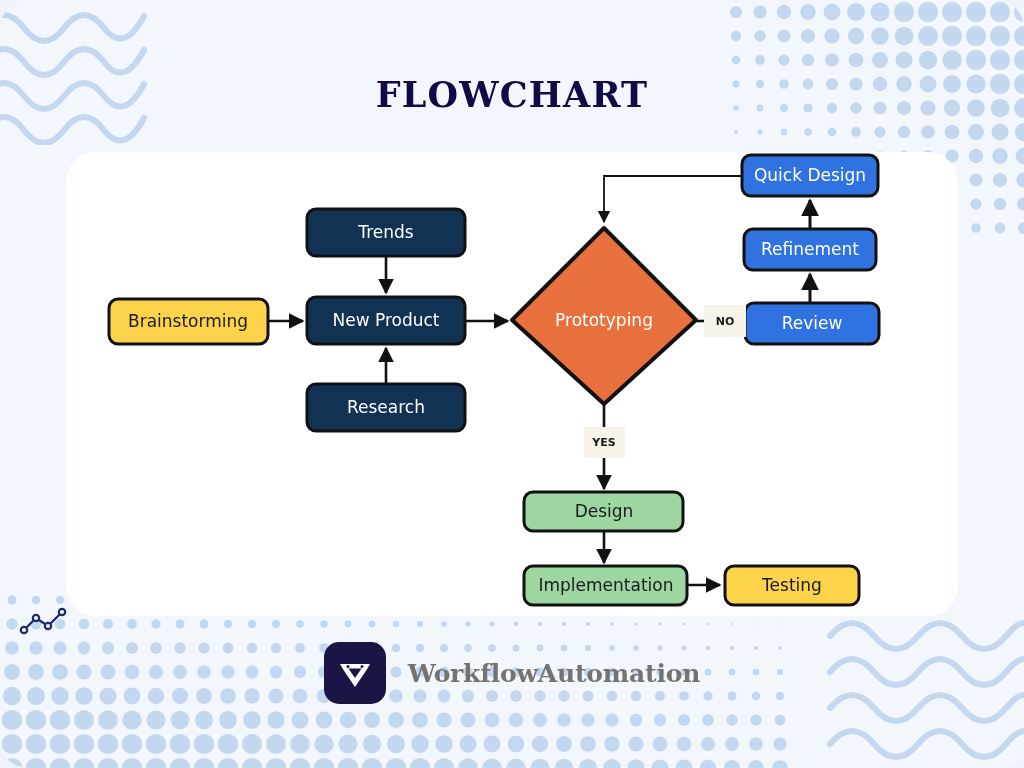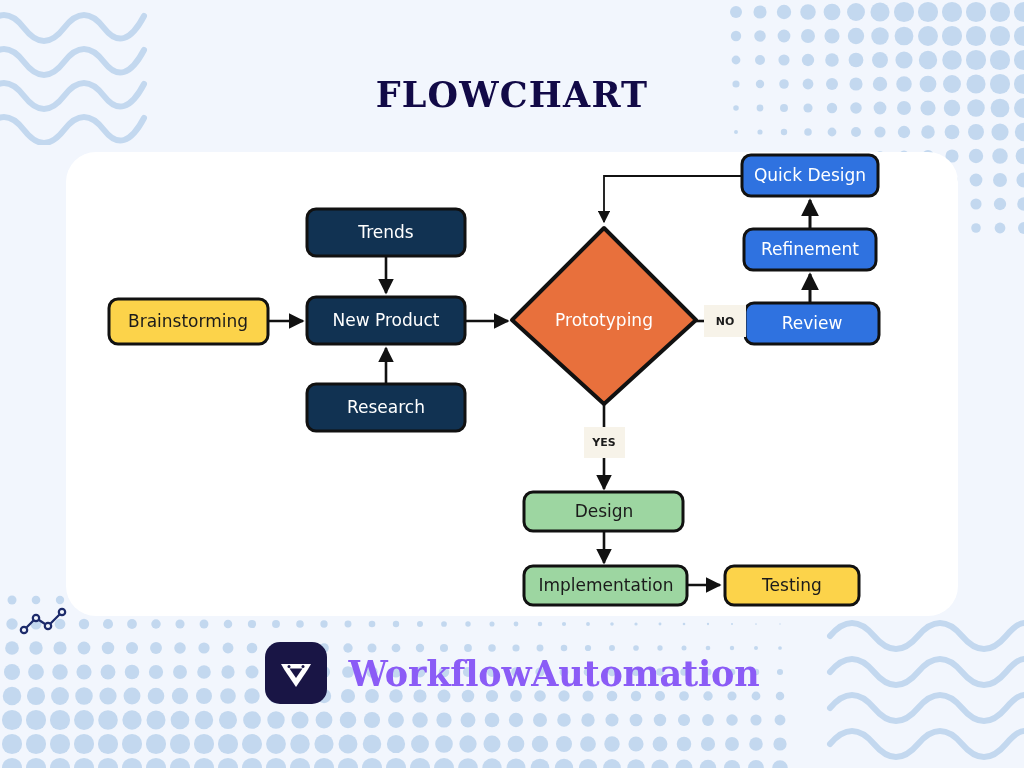--- a/index.html
+++ b/index.html
@@ -13,20 +13,21 @@
     overflow: hidden;
     font-family: "DejaVu Sans", sans-serif;
     position: relative;
   }
   #stage {
     position: relative;
     width: 1024px;
     height: 768px;
     background: #f2f6fd;
     overflow: hidden;
+    border-radius: 28px;
   }
 
   
   .deco { position: absolute; pointer-events: none; }
   #waves-tl { left: -8px; top: 0px; }
   #waves-br { right: 0px; bottom: 0px; }
   #dots-tr  { right: 0px; top: 0px; }
   #dots-bl  { left: 0px; bottom: 0px; }
   #chart-mark { left: 18px; top: 604px; }
 
@@ -90,22 +91,22 @@
     width: 62px; height: 62px;
     border-radius: 15px;
     background: #191545;
     display: flex;
     align-items: center;
     justify-content: center;
   }
   #brand-name {
     font-family: "DejaVu Serif", serif;
     font-weight: 700;
-    font-size: 35px;
-    color: #8b5cf6;
+    font-size: 25px;
+    color: #737373;
     letter-spacing: -0.2px;
   }
 </style>
 </head>
 <body>
 
 <div id="stage">
 
   <svg class="deco" id="waves-tl" width="160" height="145" viewBox="0 0 160 145" fill="none">
     <g stroke="#c3d8ef" stroke-width="6" stroke-linecap="round" fill="none">

